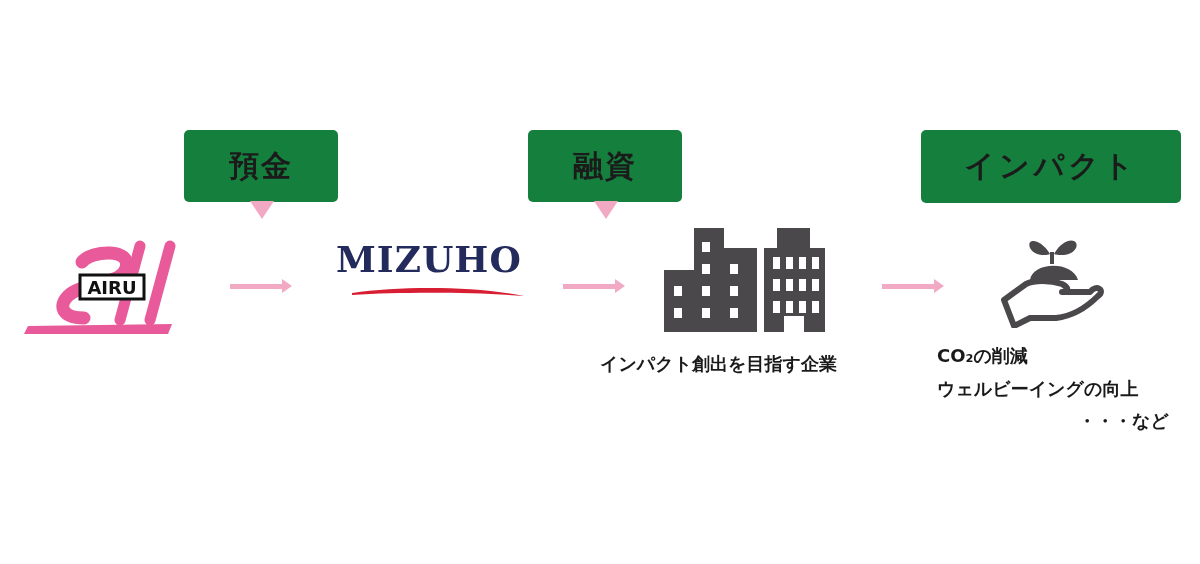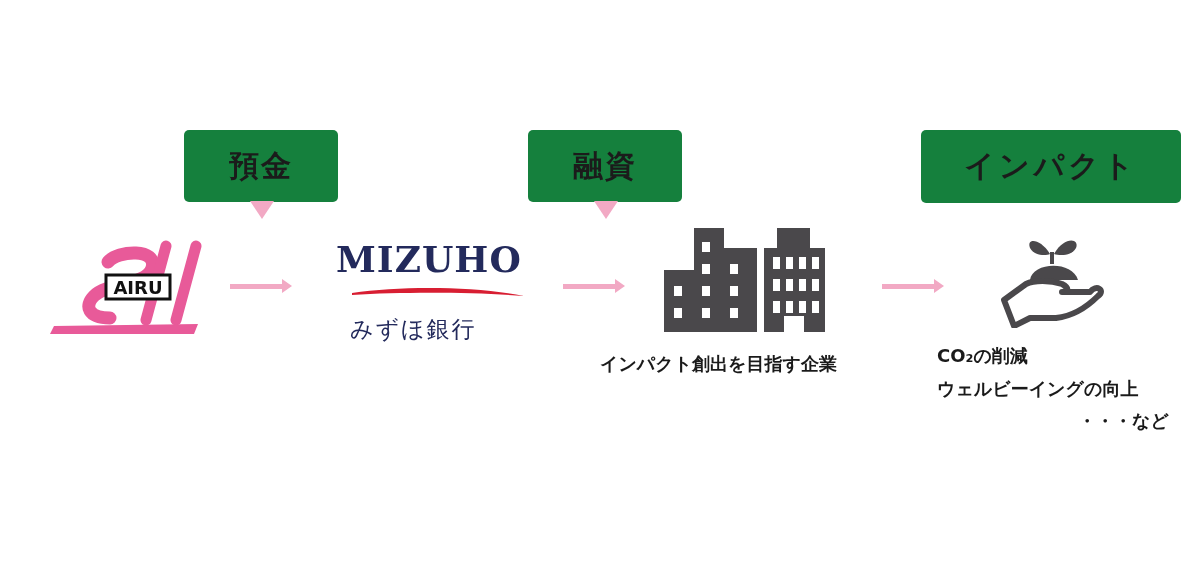--- a/index.html
+++ b/index.html
@@ -42,21 +42,21 @@
 
 <div class="bubble" style="left:528px; top:130px; width:154px; height:72px;">
   <span>融資</span>
   <div class="tail" style="left:66px;"></div>
 </div>
 
 <div class="bubble" style="left:921px; top:130px; width:260px; height:73px; letter-spacing:4px;">
   <span>インパクト</span>
 </div>
 
-<div class="abs" style="left:48px; top:238px; width:160px; height:96px;">
+<div class="abs" style="left:22px; top:238px; width:160px; height:96px;">
   <svg width="160" height="96" viewBox="0 0 160 96">
     <g fill="none" stroke="#e85a99" stroke-linecap="round" stroke-linejoin="round">
       <path d="M60 24 C 70 12, 110 10, 104 30 C 98 48, 60 44, 46 58 C 36 68, 40 80, 62 80" stroke-width="13"></path>
       <path d="M118 8 L 98 82" stroke-width="11"></path>
       <path d="M148 8 L 128 82" stroke-width="11"></path>
     </g>
     <path d="M6 88 L 150 86 L 146 96 L 2 96 Z" fill="#e85a99"></path>
     <rect x="58" y="37" width="64" height="24" fill="#ffffff" stroke="#111111" stroke-width="3"></rect>
     <text x="90" y="56" text-anchor="middle" font-family="DejaVu Sans, sans-serif" font-weight="bold" font-size="18" fill="#111111">AIRU</text>
   </svg>
@@ -65,21 +65,20 @@
 <div class="arrow" style="left:230px; top:279px; width:62px;">
   <div class="shaft" style="width:54px;"></div>
   <div class="head" style="left:52px;"></div>
 </div>
 
 <div class="abs" style="left:334px; top:238px; width:190px; height:110px;">
   <div class="mizuho-word abs" style="left:2px; top:0px;">MIZUHO</div>
   <svg class="abs" style="left:18px; top:46px;" width="172" height="16" viewBox="0 0 172 16">
     <path d="M0 9 C 50 2, 120 2, 172 12 C 120 8, 50 8, 0 11 Z" fill="#d81e32"></path>
   </svg>
-  <div class="mizuho-jp abs" style="left:16px; top:76px;">みずほ銀行</div>
 </div>
 
 <div class="arrow" style="left:563px; top:279px; width:62px;">
   <div class="shaft" style="width:54px;"></div>
   <div class="head" style="left:52px;"></div>
 </div>
 
 <div class="abs" style="left:664px; top:228px; width:162px; height:104px;">
   <svg width="162" height="104" viewBox="0 0 162 104">
     <g fill="#4a484b">

